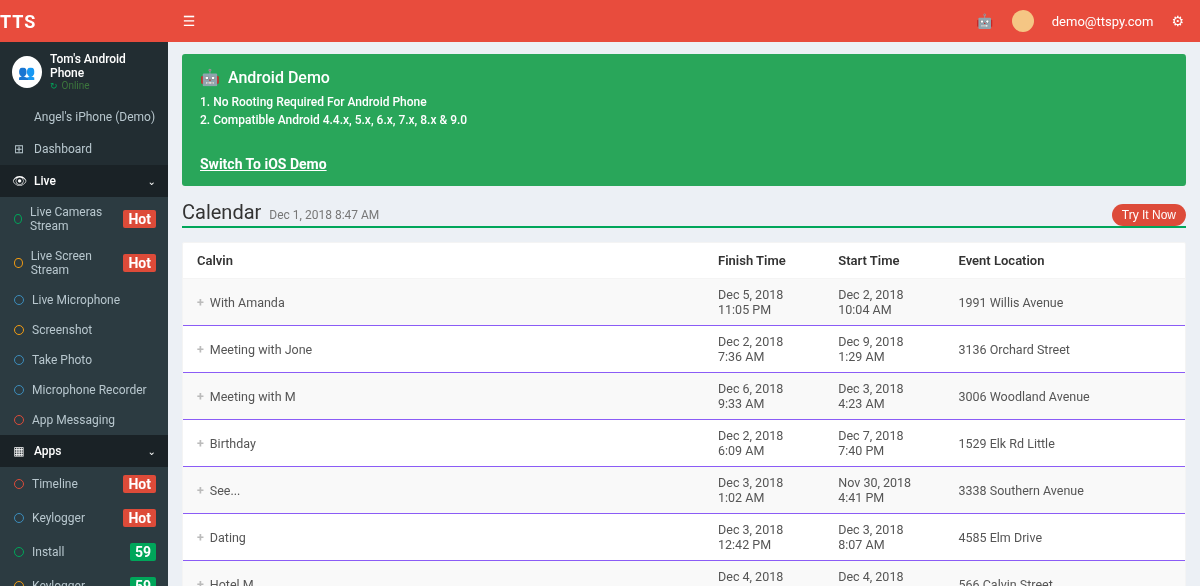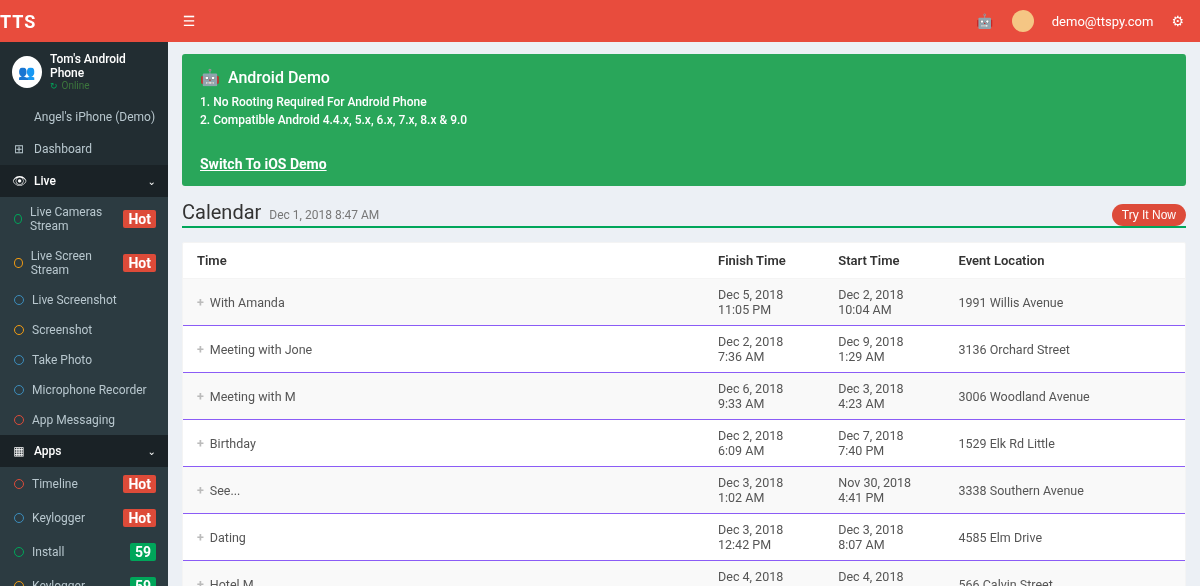--- a/index.html
+++ b/index.html
@@ -93,21 +93,21 @@
           <span>Live Cameras Stream</span>
           <span class="badge hot">Hot</span>
         </div>
         <div class="sub-item">
           <span class="dot orange"></span>
           <span>Live Screen Stream</span>
           <span class="badge hot">Hot</span>
         </div>
         <div class="sub-item">
           <span class="dot blue"></span>
-          <span>Live Screenshot</span>
+          <span>Live Microphone</span>
         </div>
         <div class="sub-item">
           <span class="dot orange"></span>
           <span>Screenshot</span>
         </div>
         <div class="sub-item">
           <span class="dot blue"></span>
           <span>Take Photo</span>
         </div>
         <div class="sub-item">
@@ -164,21 +164,21 @@
       <span class="page-title">Calendar</span>
       <span class="page-sub">Dec 1, 2018 8:47 AM</span>
       <button class="try-btn">Try It Now</button>
     </div>
     <div class="divider"></div>
 
     <div class="box">
       <table>
         <thead>
             <tr id="thead-row">
-              <th>Time</th>
+              <th>Calvin</th>
               <th>Finish Time</th>
               <th>Start Time</th>
               <th>Event Location</th>
             </tr>
           </thead>
         <tbody id="tbody">
             <tr>
               <td><span class="plus">+</span>With Amanda</td>
               <td>Dec 5, 2018 11:05 PM</td>
               <td>Dec 2, 2018 10:04 AM</td>

